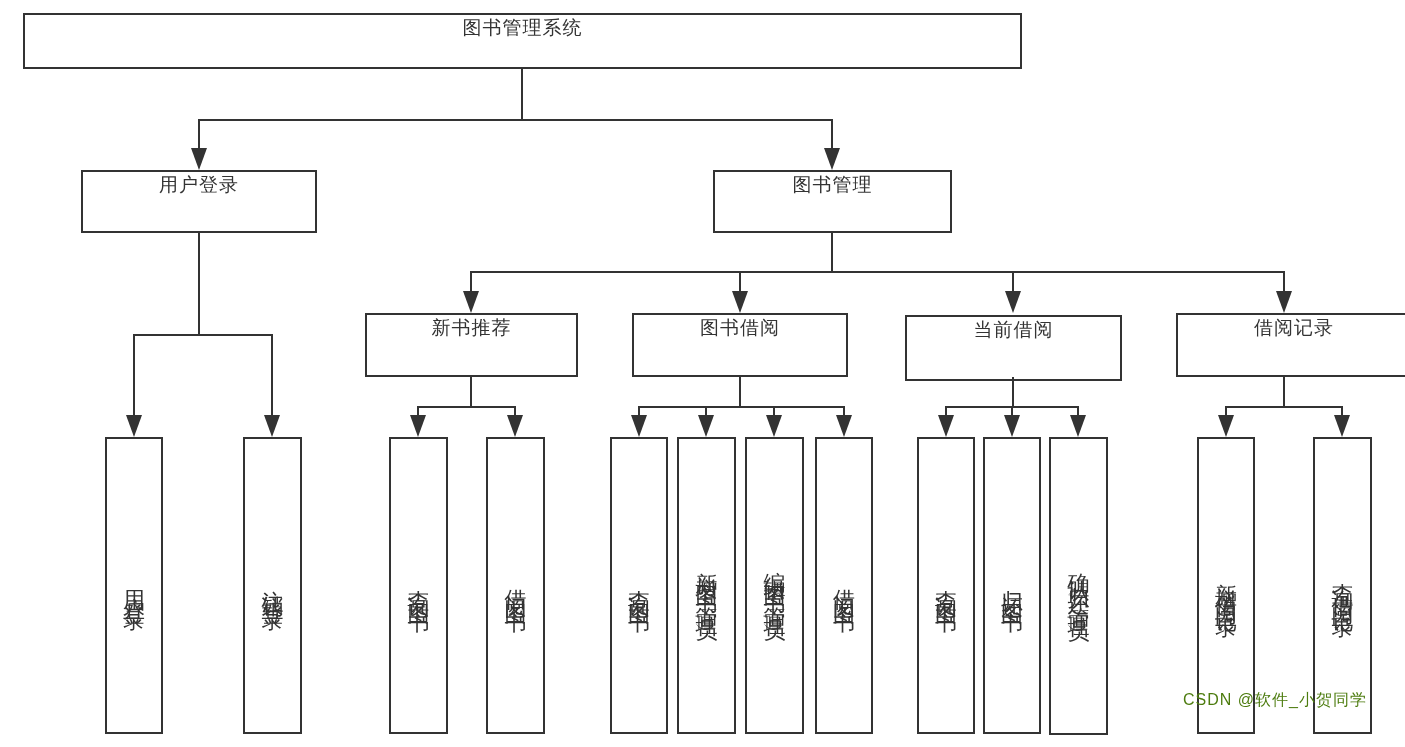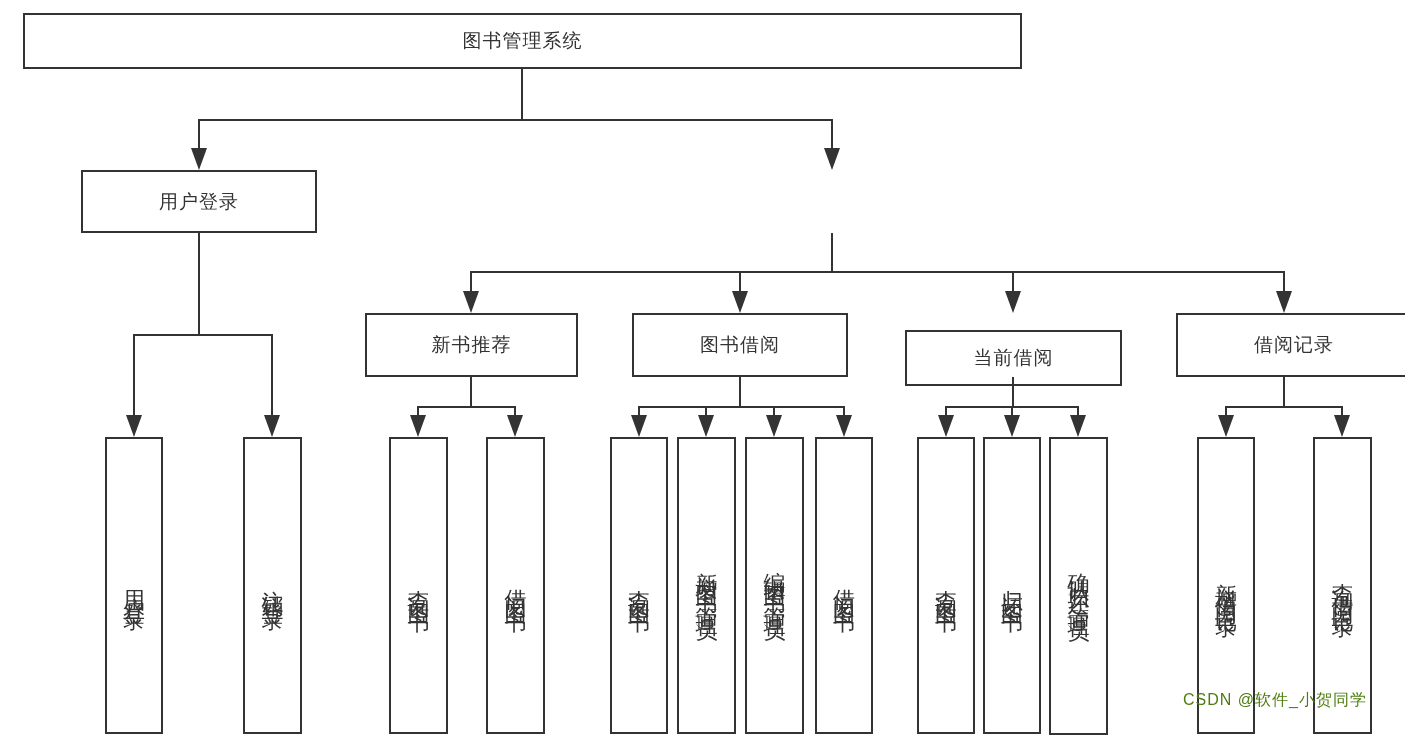--- a/index.html
+++ b/index.html
@@ -11,21 +11,21 @@
     overflow: hidden;
     font-family: "Liberation Sans", "DejaVu Sans", sans-serif;
     color: #333333;
   }
   .hbox {
     position: absolute;
     box-sizing: border-box;
     border: 2px solid #333333;
     background: #ffffff;
     display: flex;
-    align-items: center;
+    align-items: flex-start;
     justify-content: center;
   }
   .hbox .lbl {
     font-size: 19px;
     letter-spacing: 1px;
     white-space: nowrap;
   }
   .vbox {
     position: absolute;
     box-sizing: border-box;
@@ -72,20 +72,23 @@
 
   <div class="vline" style="left:521px;top:69px;height:52px"></div>
   <div class="hline" style="left:198px;top:119px;width:635px"></div>
   <div class="vline" style="left:198px;top:119px;height:31px"></div>
   <div class="arrh" style="left:191px;top:148px"></div>
   <div class="vline" style="left:831px;top:119px;height:31px"></div>
   <div class="arrh" style="left:824px;top:148px"></div>
 
   <div class="hbox" style="left:81px;top:170px;width:236px;height:63px">
     <span class="lbl">用户登录</span>
+  </div>
+  <div class="hbox" style="left:713px;top:170px;width:239px;height:63px">
+    <span class="lbl">图书管理</span>
   </div>
 
   <div class="vline" style="left:198px;top:233px;height:103px"></div>
   <div class="hline" style="left:133px;top:334px;width:140px"></div>
   <div class="vline" style="left:133px;top:334px;height:82px"></div>
   <div class="arrh" style="left:126px;top:415px"></div>
   <div class="vline" style="left:271px;top:334px;height:82px"></div>
   <div class="arrh" style="left:264px;top:415px"></div>
 
   <div class="vline" style="left:831px;top:233px;height:40px"></div>
@@ -98,21 +101,21 @@
   <div class="arrh" style="left:1005px;top:291px"></div>
   <div class="vline" style="left:1283px;top:271px;height:22px"></div>
   <div class="arrh" style="left:1276px;top:291px"></div>
 
   <div class="hbox" style="left:632px;top:313px;width:216px;height:64px">
     <span class="lbl">图书借阅</span>
   </div>
   <div class="hbox" style="left:365px;top:313px;width:213px;height:64px">
     <span class="lbl">新书推荐</span>
   </div>
-  <div class="hbox" style="left:905px;top:330px;width:217px;height:56px">
+  <div class="hbox" style="left:905px;top:315px;width:217px;height:66px">
     <span class="lbl">当前借阅</span>
   </div>
   <div class="hbox" style="left:1176px;top:313px;width:236px;height:64px">
     <span class="lbl">借阅记录</span>
   </div>
 
   <div class="vline" style="left:470px;top:377px;height:30px"></div>
   <div class="hline" style="left:417px;top:406px;width:99px"></div>
   <div class="vline" style="left:417px;top:406px;height:11px"></div>
   <div class="arrh" style="left:410px;top:415px"></div>

